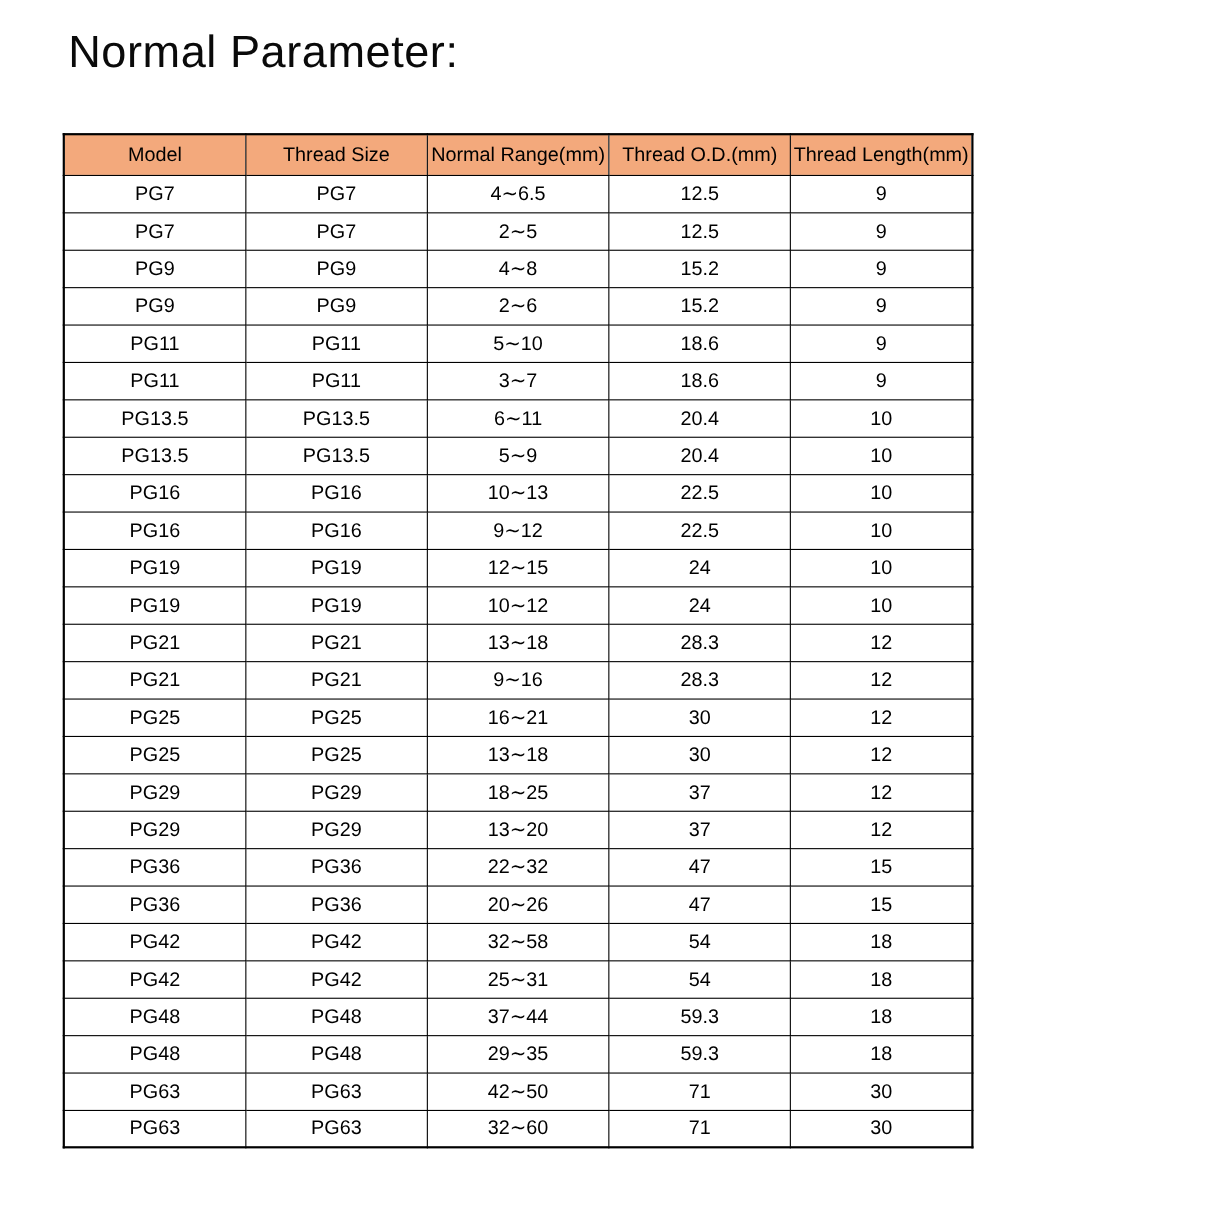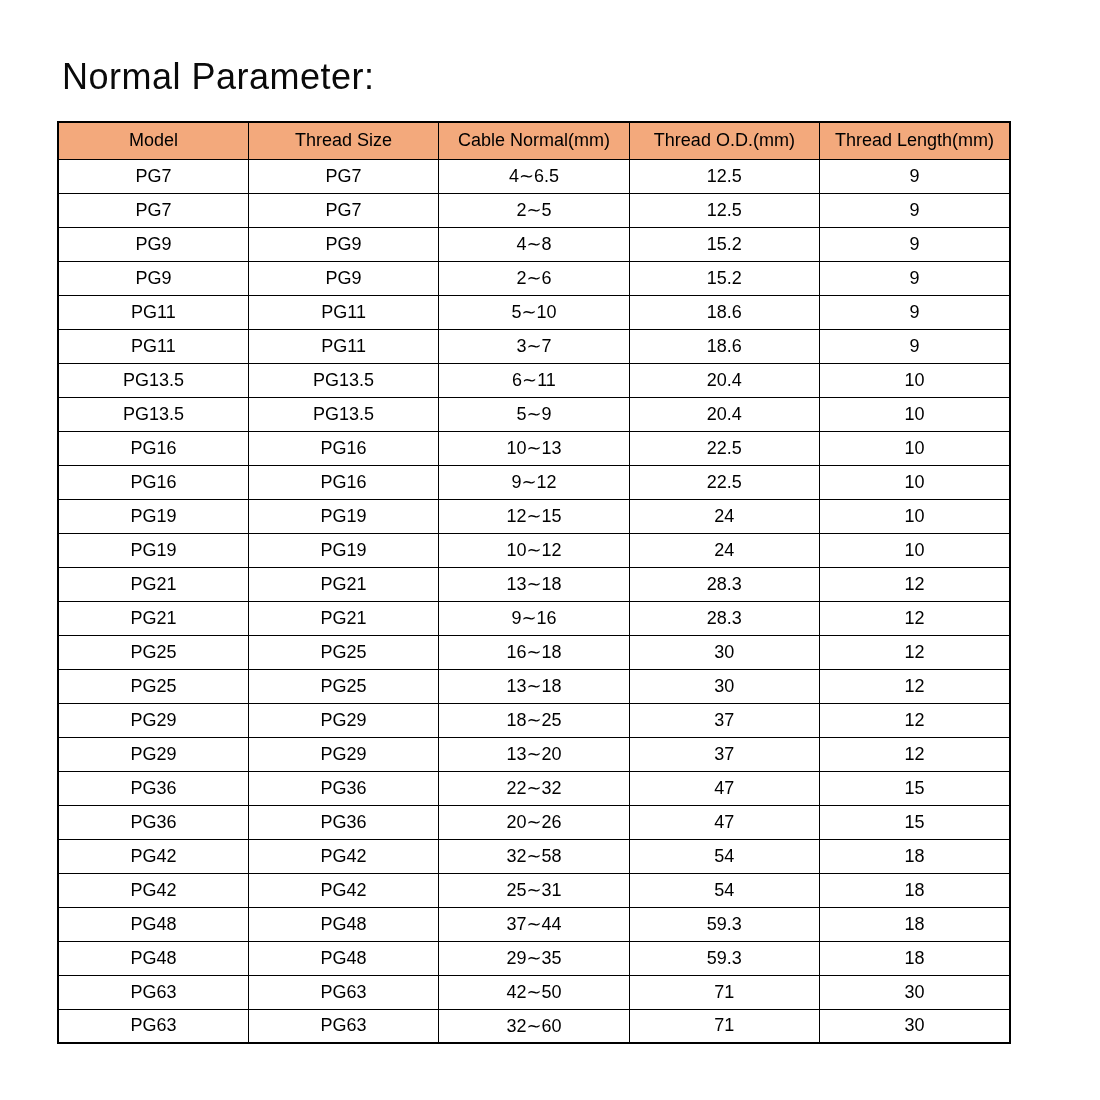--- a/index.html
+++ b/index.html
@@ -15,30 +15,30 @@
     font-family:"Liberation Sans","DejaVu Sans",sans-serif;
     color:var(--text);
   }
   .page{
     position:relative;
     width:1100px;height:1100px;
     overflow:hidden;
   }
   .page-title{
     position:absolute;
-    left:62px;top:56px;
-    font-size:36px;
+    left:62px;top:24px;
+    font-size:41px;
     font-weight:400;
     letter-spacing:0.5px;
     color:#0a0a0a;
   }
   table.param-table{
     position:absolute;
     left:57px;top:121px;
-    width:954px;
+    width:828px;
     border-collapse:collapse;
     table-layout:fixed;
     border:2px solid var(--border);
   }
   table.param-table th,
   table.param-table td{
     border:1px solid var(--border);
     text-align:center;
     vertical-align:middle;
     font-size:18px;
@@ -60,21 +60,21 @@
 <body>
 
 <div class="page">
   <h1 class="page-title">Normal Parameter:</h1>
 
   <table class="param-table">
     <thead>
       <tr>
         <th>Model</th>
         <th>Thread Size</th>
-        <th>Cable Normal(mm)</th>
+        <th>Normal Range(mm)</th>
         <th>Thread O.D.(mm)</th>
         <th>Thread Length(mm)</th>
       </tr>
     </thead>
     <tbody>
         <tr>
           <td>PG7</td>
           <td>PG7</td>
           <td>4∼6.5</td>
           <td>12.5</td>
@@ -167,21 +167,21 @@
         <tr>
           <td>PG21</td>
           <td>PG21</td>
           <td>9∼16</td>
           <td>28.3</td>
           <td>12</td>
         </tr>
         <tr>
           <td>PG25</td>
           <td>PG25</td>
-          <td>16∼18</td>
+          <td>16∼21</td>
           <td>30</td>
           <td>12</td>
         </tr>
         <tr>
           <td>PG25</td>
           <td>PG25</td>
           <td>13∼18</td>
           <td>30</td>
           <td>12</td>
         </tr>

